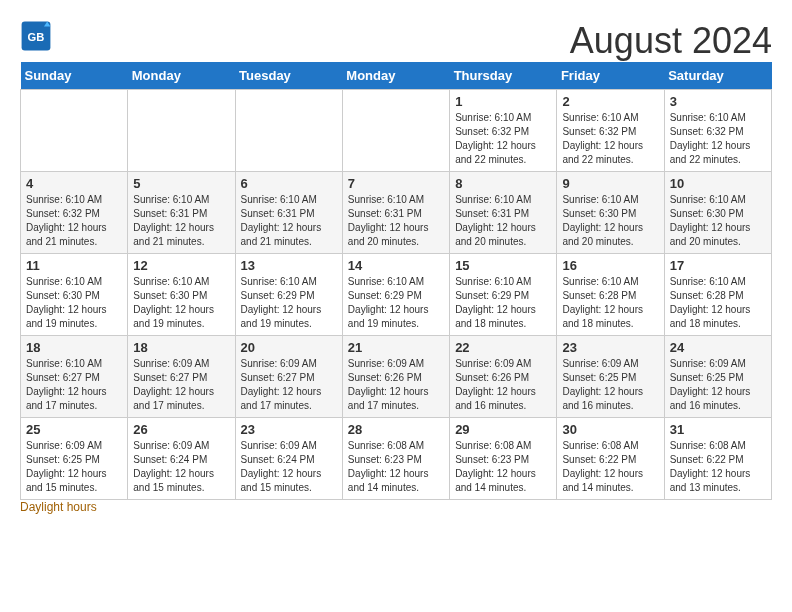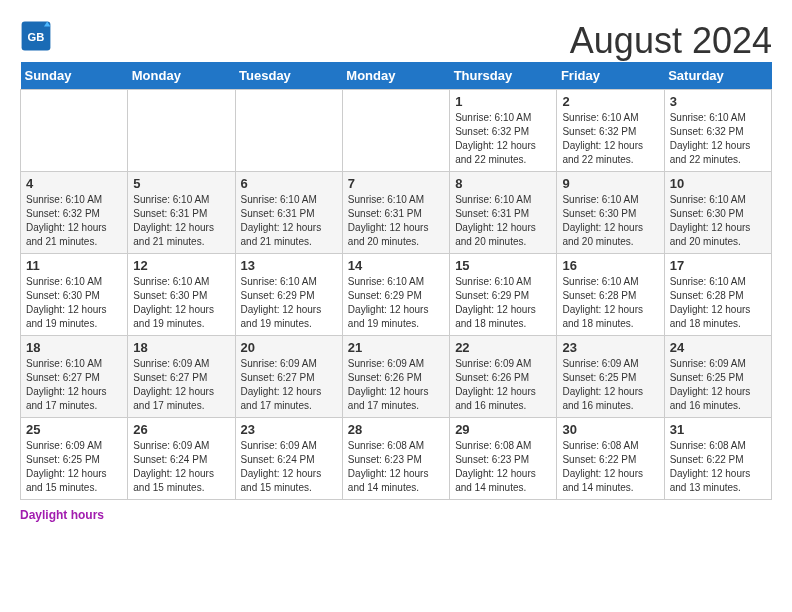--- a/index.html
+++ b/index.html
@@ -81,24 +81,22 @@
     tr:nth-child(even) td {
       background-color: #f5f5f5;
     }
     tr:nth-child(odd) td {
       background-color: #fff;
     }
     .empty {
       background-color: #fff !important;
     }
     .footer {
-      margin-top: 8px;
       font-size: 12px;
-      color: #a21caf;
-      font-weight: bold;
+      color: #a16207;
     }
   </style>
 </head>
 <body>
 
 <div class="header">
   <div class="logo">
     <svg class="logo-icon" viewBox="0 0 40 40">
       <rect x="2" y="2" width="36" height="36" rx="4" fill="#1a6bb5"></rect>
       <text x="20" y="26" text-anchor="middle" fill="white" font-size="14" font-weight="bold" font-family="Arial">GB</text>

